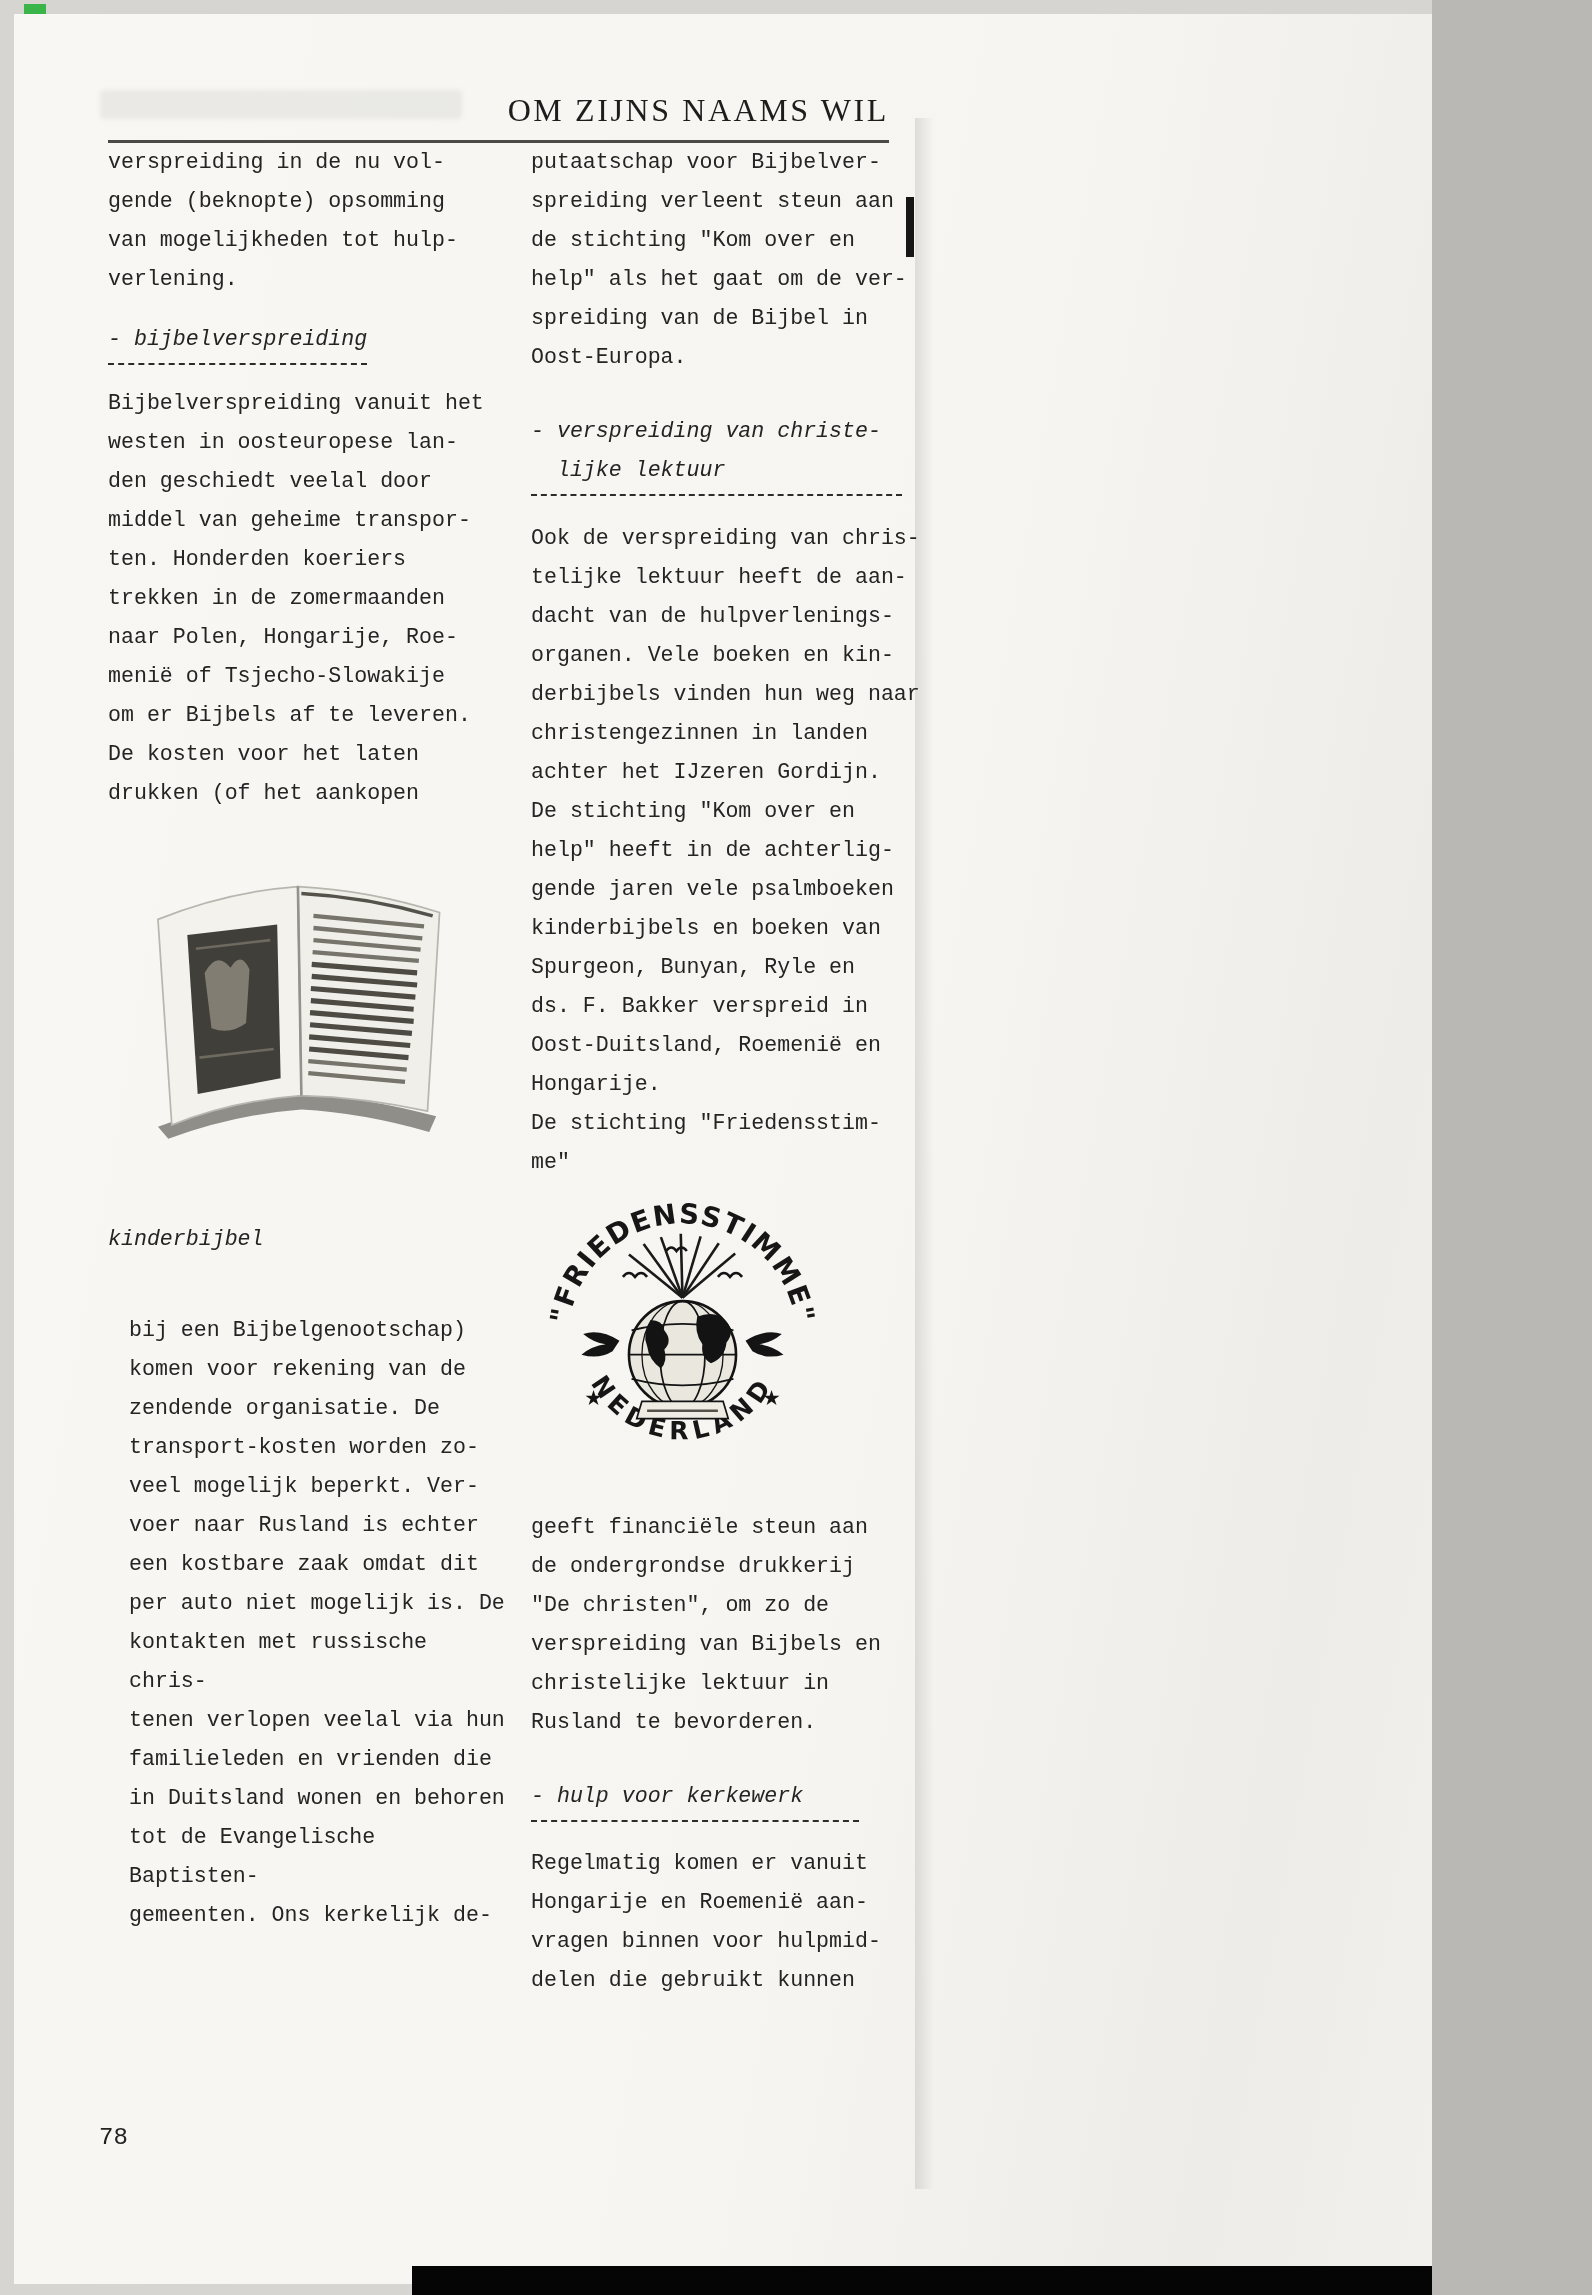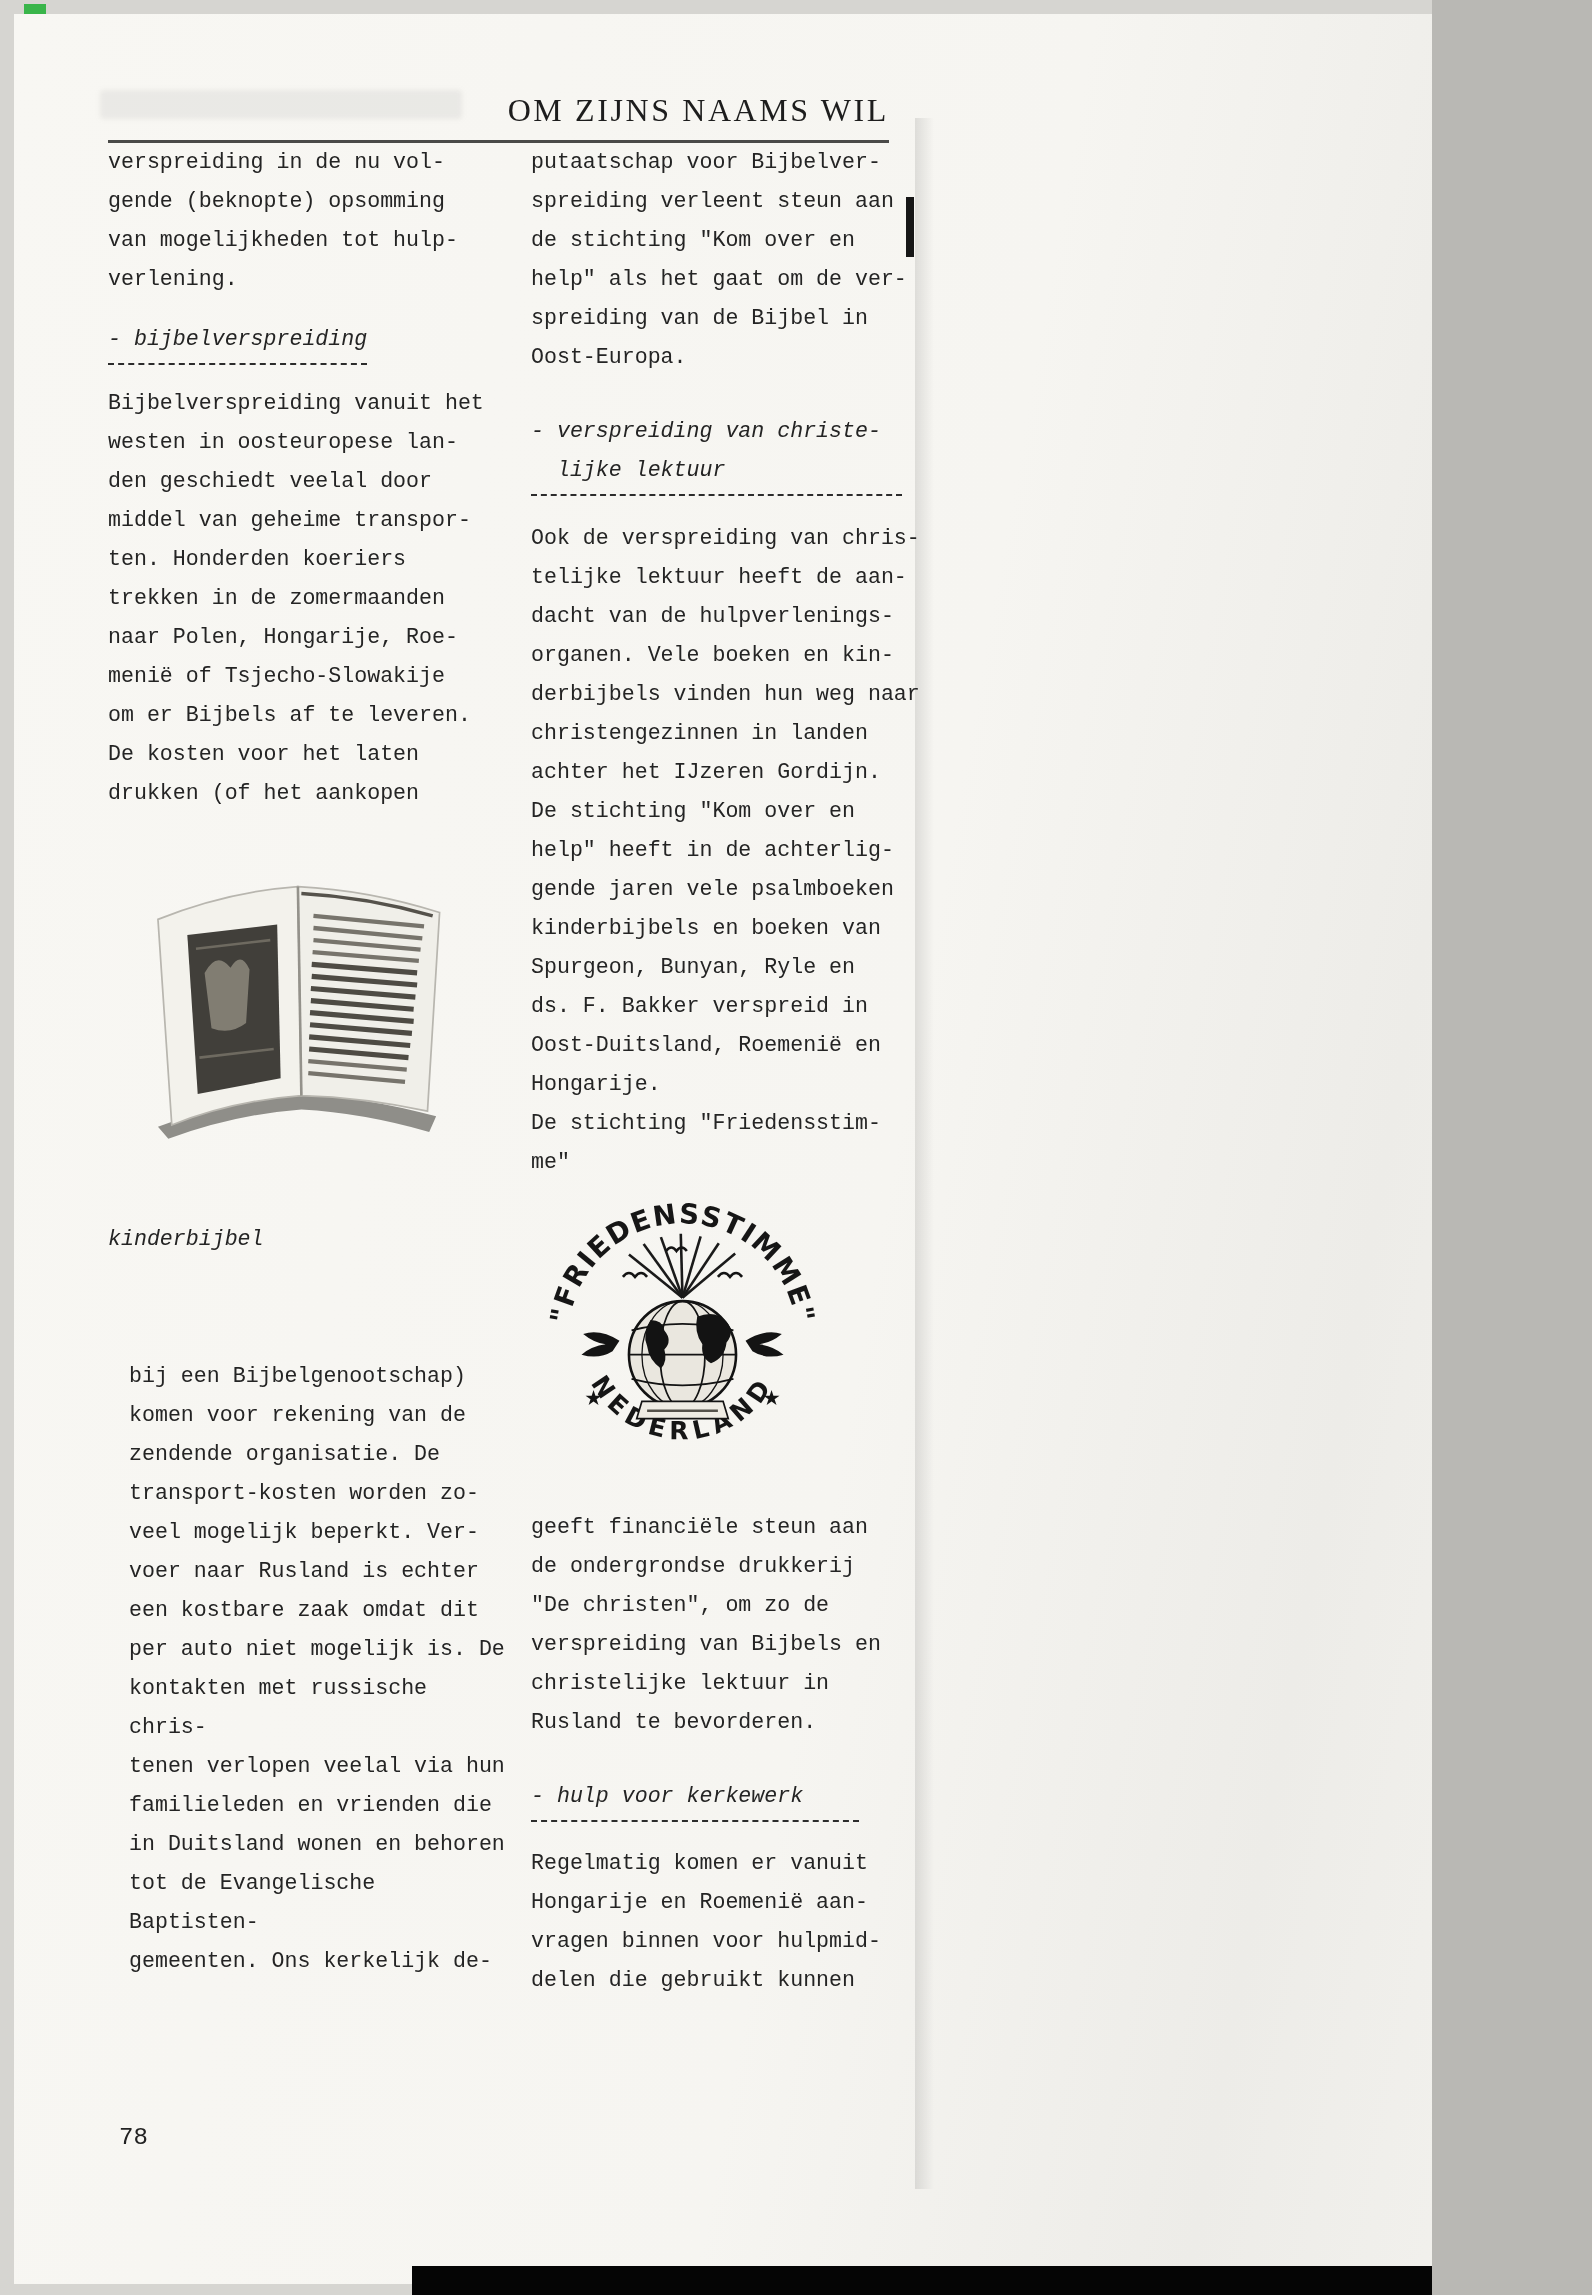--- a/index.html
+++ b/index.html
@@ -16,21 +16,21 @@
   .col-left{left:94px;width:406px;}
   .col-right{left:517px;width:397px;}
   .para{white-space:pre-wrap;margin:0;}
   .heading{font-style:italic;}
   .dash-after::after{content:"";display:block;border-bottom:2.6px dashed #2c2c2c;margin-top:4.3px;}
   .w300::after{width:259px;}
   .w380::after{width:328px;}
   .w430::after{width:371px;}
   .figure{position:relative;}
   .caption{font-style:italic;text-align:left;}
-  .page-number{position:absolute;left:85px;top:2110px;font-size:24px;color:#222;margin-left:20px;}
+  .page-number{position:absolute;left:85px;top:2110px;font-size:24px;color:#222;}
   .mark-black{position:absolute;left:892px;top:183px;width:7.8px;height:60px;background:#161616;}
   .gutter{position:absolute;left:901px;top:104px;width:19px;height:2071px;
         background:linear-gradient(90deg,rgba(0,0,0,0.10),rgba(0,0,0,0));}
   .speck{position:absolute;}
   .speck-green{left:24px;top:4.3px;width:22.4px;height:9.5px;background:#39b54a;}
   .speck-cyan{left:1455px;top:2.6px;width:24px;height:11.2px;background:#2bbadf;}
   .speck-gray{left:1501px;top:4.3px;width:14px;height:8.6px;background:#8a8a86;}
   .bottom-bar{position:absolute;left:412px;bottom:0;width:1180px;height:29px;background:#050505;}
 </style>
 </head>
@@ -81,21 +81,21 @@
           <path d="M64 96 L168 84 L172 262 L76 280 Z" fill="#413f3a"></path>
           <path d="M84 140 q14 -26 30 -6 q12 -20 22 2 l-4 62 q-18 14 -40 6 Z" fill="#8d887c" opacity="0.85"></path>
           <path d="M74 112 L160 102 M78 238 L164 228" stroke="#6e6a60" stroke-width="3"></path>
           <path d="M210 74 L338 86 M210 88 L336 100 M210 102 L334 113 M209 116 L332 126 M204 242 L318 252 M204 256 L316 266" stroke="#77746c" stroke-width="5" fill="none"></path>
           <path d="M208 130 L330 140 M208 144 L330 154 M207 158 L328 168 M207 172 L326 182 M206 186 L326 196 M206 200 L324 210 M205 214 L322 224 M205 228 L320 238" stroke="#4e4b44" stroke-width="6" fill="none"></path>
         </svg>
       </div>
 
       <div class="caption" style="margin-top:57px;">kinderbijbel</div>
 
-      <p class="para" style="margin-top:98px;margin-left:21px;">bij een Bijbelgenootschap)
+      <p class="para" style="margin-top:52px;margin-left:21px;">bij een Bijbelgenootschap)
 komen voor rekening van de
 zendende organisatie. De
 transport-kosten worden zo-
 veel mogelijk beperkt. Ver-
 voer naar Rusland is echter
 een kostbare zaak omdat dit
 per auto niet mogelijk is. De
 kontakten met russische chris-
 tenen verlopen veelal via hun
 familieleden en vrienden die

